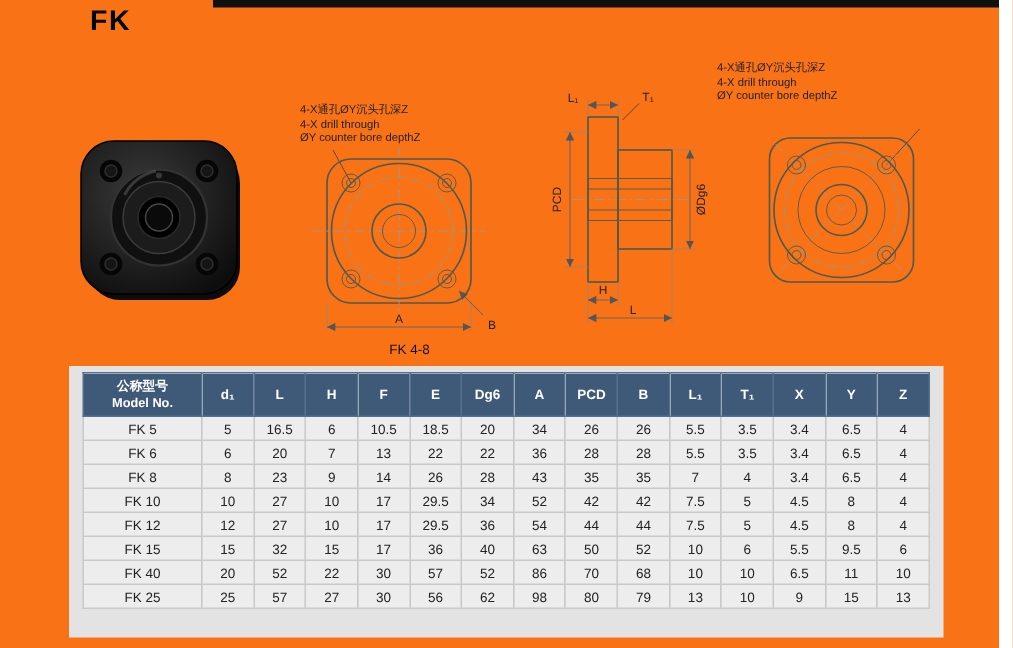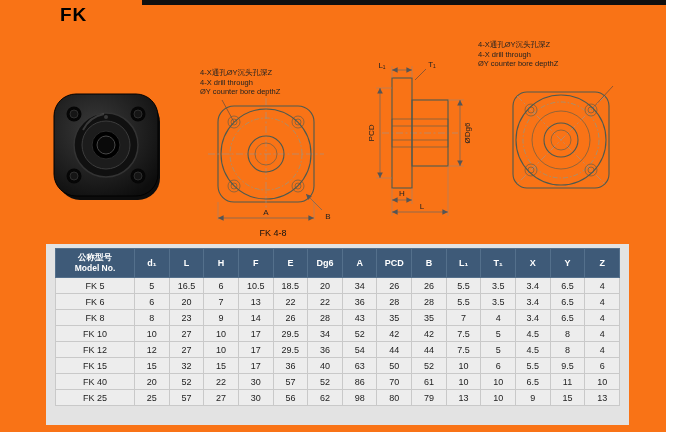--- a/index.html
+++ b/index.html
@@ -326,21 +326,21 @@
           <tr>
             <td class="td-model">FK 40</td>
             <td>20</td>
             <td>52</td>
             <td>22</td>
             <td>30</td>
             <td>57</td>
             <td>52</td>
             <td>86</td>
             <td>70</td>
-            <td>61</td>
+            <td>68</td>
             <td>10</td>
             <td>10</td>
             <td>6.5</td>
             <td>11</td>
             <td>10</td>
           </tr>
           <tr>
             <td class="td-model">FK 25</td>
             <td>25</td>
             <td>57</td>

